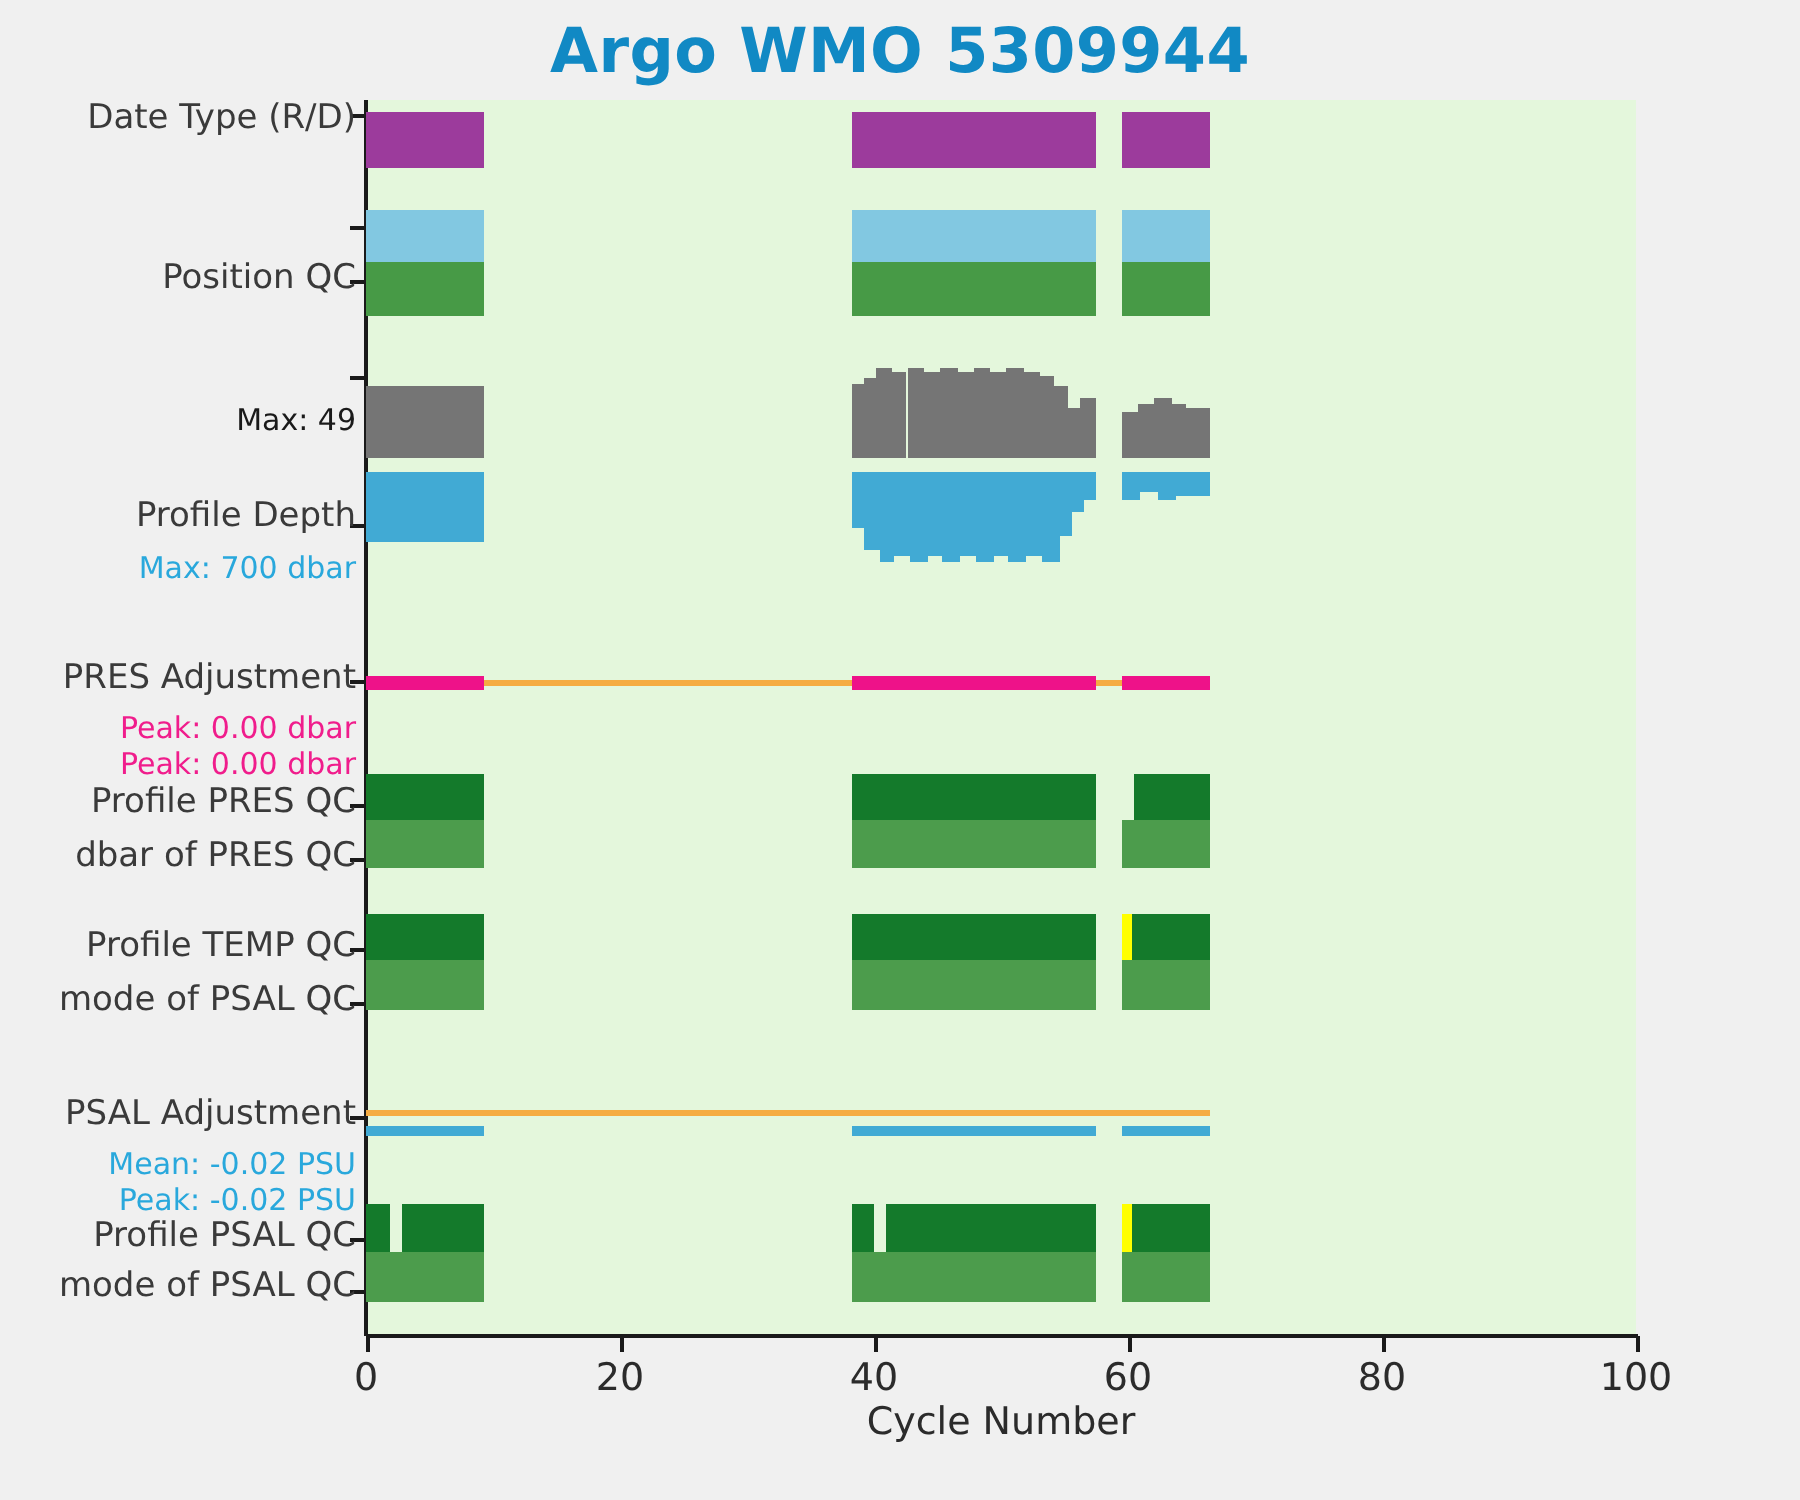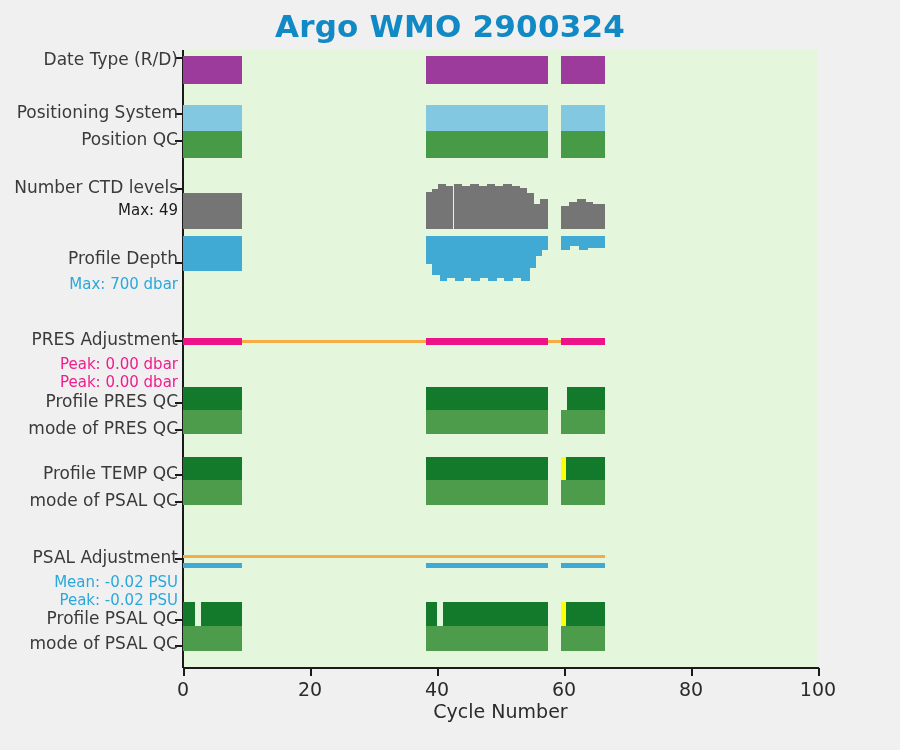--- a/index.html
+++ b/index.html
@@ -71,21 +71,21 @@
 
   
   .data-layer{position:absolute;left:183px;top:50px;width:635px;height:618px;}
   .bar{position:absolute;}
 </style>
 </head>
 <body>
 
 <div id="chart-root">
 
-  <div class="title">Argo WMO 2900324</div>
+  <div class="title">Argo WMO 5309944</div>
 
   <div class="plot-bg"></div>
   <div class="axis-left"></div>
   <div class="axis-bottom"></div>
 
   <div class="data-layer" id="data-layer">
       <div class="bar" style="left: 0px; top: 6px; width: 59.055px; height: 28px; background: rgb(156, 59, 156);"></div>
       <div class="bar" style="left: 242.57px; top: 6px; width: 122.555px; height: 28px; background: rgb(156, 59, 156);"></div>
       <div class="bar" style="left: 378.46px; top: 6px; width: 43.815px; height: 28px; background: rgb(156, 59, 156);"></div>
       <div class="bar" style="left: 0px; top: 55px; width: 59.055px; height: 26px; background: rgb(130, 200, 225);"></div>
@@ -191,31 +191,29 @@
       <div class="ytick" style="top: 402px;"></div>
       <div class="ytick" style="top: 429px;"></div>
       <div class="ytick" style="top: 474px;"></div>
       <div class="ytick" style="top: 501px;"></div>
       <div class="ytick" style="top: 558px;"></div>
       <div class="ytick" style="top: 619px;"></div>
       <div class="ytick" style="top: 645px;"></div>
     </div>
 
   <div class="rowlabel" style="top:51px;">Date Type (R/D)</div>
-  <div class="rowlabel" style="top:104px;">Positioning System</div>
   <div class="rowlabel" style="top:131px;">Position QC</div>
-  <div class="rowlabel" style="top:179px;">Number CTD levels</div>
   <div class="rowlabel sub dark" style="top:203px;">Max: 49</div>
   <div class="rowlabel" style="top:250px;">Profile Depth</div>
   <div class="rowlabel sub cyan" style="top:277px;">Max:  700 dbar</div>
   <div class="rowlabel" style="top:331px;">PRES Adjustment</div>
   <div class="rowlabel sub pink" style="top:357px;">Peak: 0.00 dbar</div>
   <div class="rowlabel sub pink" style="top:375px;">Peak: 0.00 dbar</div>
   <div class="rowlabel" style="top:393px;">Profile PRES QC</div>
-  <div class="rowlabel" style="top:420px;">mode of PRES QC</div>
+  <div class="rowlabel" style="top:420px;">dbar of PRES QC</div>
   <div class="rowlabel" style="top:465px;">Profile TEMP QC</div>
   <div class="rowlabel" style="top:492px;">mode of PSAL QC</div>
   <div class="rowlabel" style="top:549px;">PSAL Adjustment</div>
   <div class="rowlabel sub cyan" style="top:575px;">Mean: -0.02 PSU</div>
   <div class="rowlabel sub cyan" style="top:593px;">Peak: -0.02 PSU</div>
   <div class="rowlabel" style="top:610px;">Profile PSAL QC</div>
   <div class="rowlabel" style="top:635px;">mode of PSAL QC</div>
 
   <div class="xaxis-title">Cycle Number</div>
 

